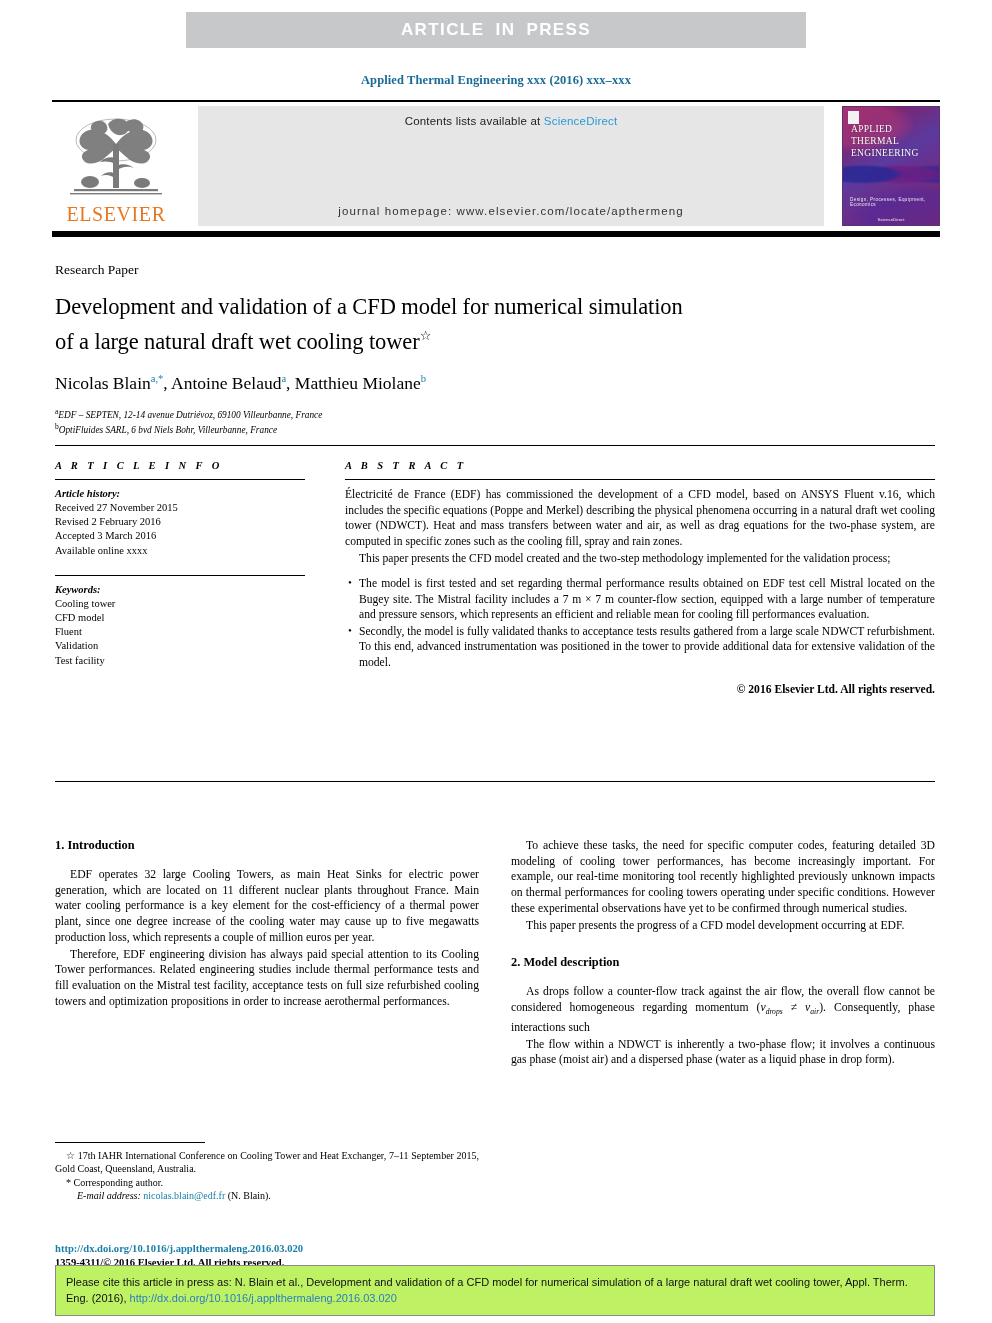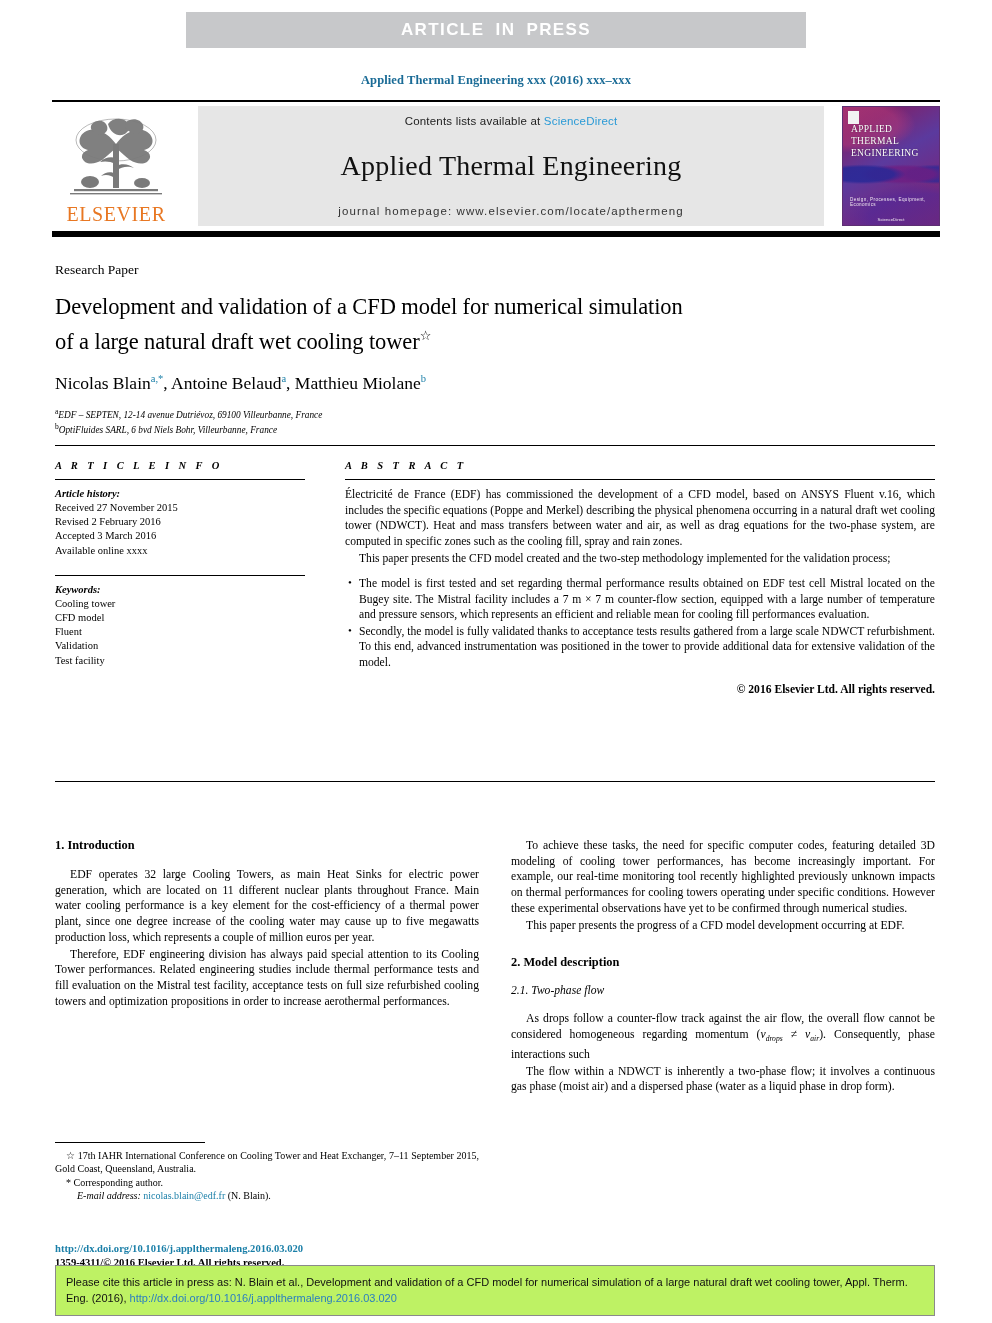--- a/index.html
+++ b/index.html
@@ -417,21 +417,20 @@
           <ellipse cx="78" cy="69" rx="8" ry="5"></ellipse>
           <rect x="10" y="75" width="84" height="2.2"></rect>
           <rect x="6" y="79" width="92" height="1.4"></rect>
         </g>
       </svg>
       <div class="elsevier-word">ELSEVIER</div>
     </div>
 
     <div class="masthead-center">
       <div class="contents-line"><span>Contents lists available at </span><span class="sd">ScienceDirect</span></div>
-      <div class="journal-title">Applied Thermal Engineering</div>
       <div class="homepage-line">journal homepage: www.elsevier.com/locate/apthermeng</div>
     </div>
 
     <div class="cover-thumb">
       <div class="cover-swirl"></div>
       <div class="cover-badge"></div>
       <div class="cover-title">
         <div>APPLIED</div>
         <div>THERMAL</div>
         <div>ENGINEERING</div>
@@ -499,21 +498,20 @@
   <h2 class="h-sec">1. Introduction</h2>
   <p class="body-p">EDF operates 32 large Cooling Towers, as main Heat Sinks for electric power generation, which are located on 11 different nuclear plants throughout France. Main water cooling performance is a key element for the cost-efficiency of a thermal power plant, since one degree increase of the cooling water may cause up to five megawatts production loss, which represents a couple of million euros per year.</p>
   <p class="body-p">Therefore, EDF engineering division has always paid special attention to its Cooling Tower performances. Related engineering studies include thermal performance tests and fill evaluation on the Mistral test facility, acceptance tests on full size refurbished cooling towers and optimization propositions in order to increase aerothermal performances.</p>
 </div>
 
 <div class="body-right">
   <p class="body-p">To achieve these tasks, the need for specific computer codes, featuring detailed 3D modeling of cooling tower performances, has become increasingly important. For example, our real-time monitoring tool recently highlighted previously unknown impacts on thermal performances for cooling towers operating under specific conditions. However these experimental observations have yet to be confirmed through numerical studies.</p>
   <p class="body-p">This paper presents the progress of a CFD model development occurring at EDF.</p>
   <div class="spacer-22"></div>
   <h2 class="h-sec">2. Model description</h2>
-  <h3 class="h-sub">2.1. Two-phase flow</h3>
   <p class="body-p"><span>As drops follow a counter-flow track against the air flow, the overall flow cannot be considered homogeneous regarding momentum (</span><span class="vec"><span>v</span><sub>drops</sub></span><span> ≠ </span><span class="vec"><span>v</span><sub>air</sub></span><span>). Consequently, phase interactions such</span></p>
   <p class="body-p">The flow within a NDWCT is inherently a two-phase flow; it involves a continuous gas phase (moist air) and a dispersed phase (water as a liquid phase in drop form).</p>
 </div>
 
 <div class="footnotes">
   <div class="fn-rule"></div>
   <div class="fn-line fn-indent"><span class="mark">☆</span> <span>17th IAHR International Conference on Cooling Tower and Heat Exchanger, 7–11 September 2015, Gold Coast, Queensland, Australia.</span></div>
   <div class="fn-line fn-indent"><span class="mark">*</span> <span>Corresponding author.</span></div>
   <div class="fn-line" style="text-indent:22px;"><span class="fn-email">E-mail address:</span> <span class="link">nicolas.blain@edf.fr</span> <span>(N. Blain).</span></div>
 </div>

